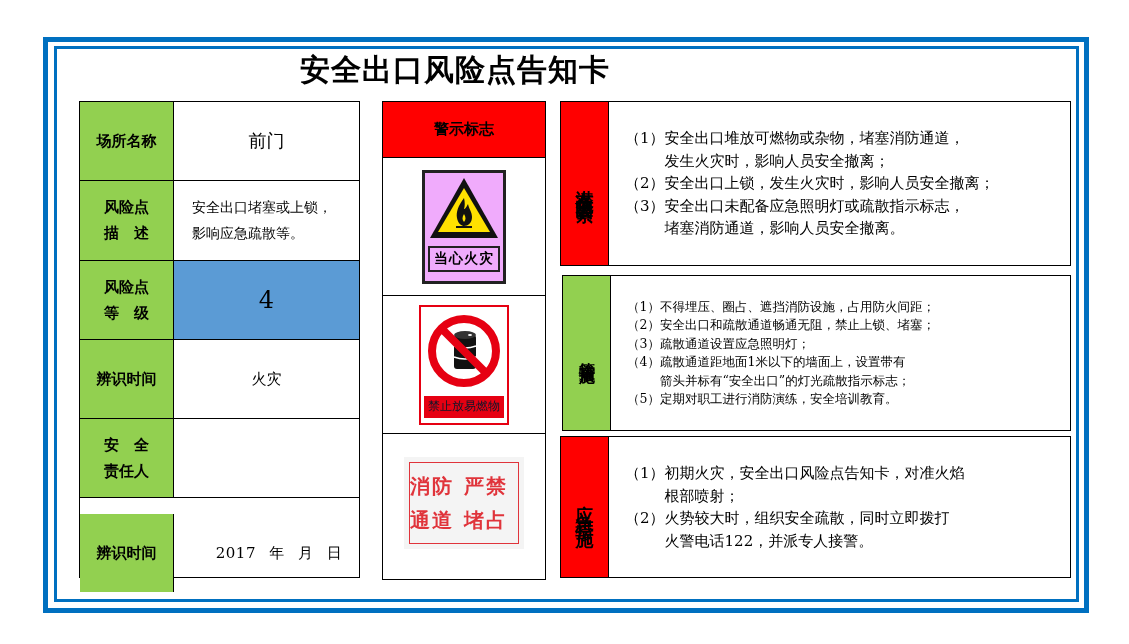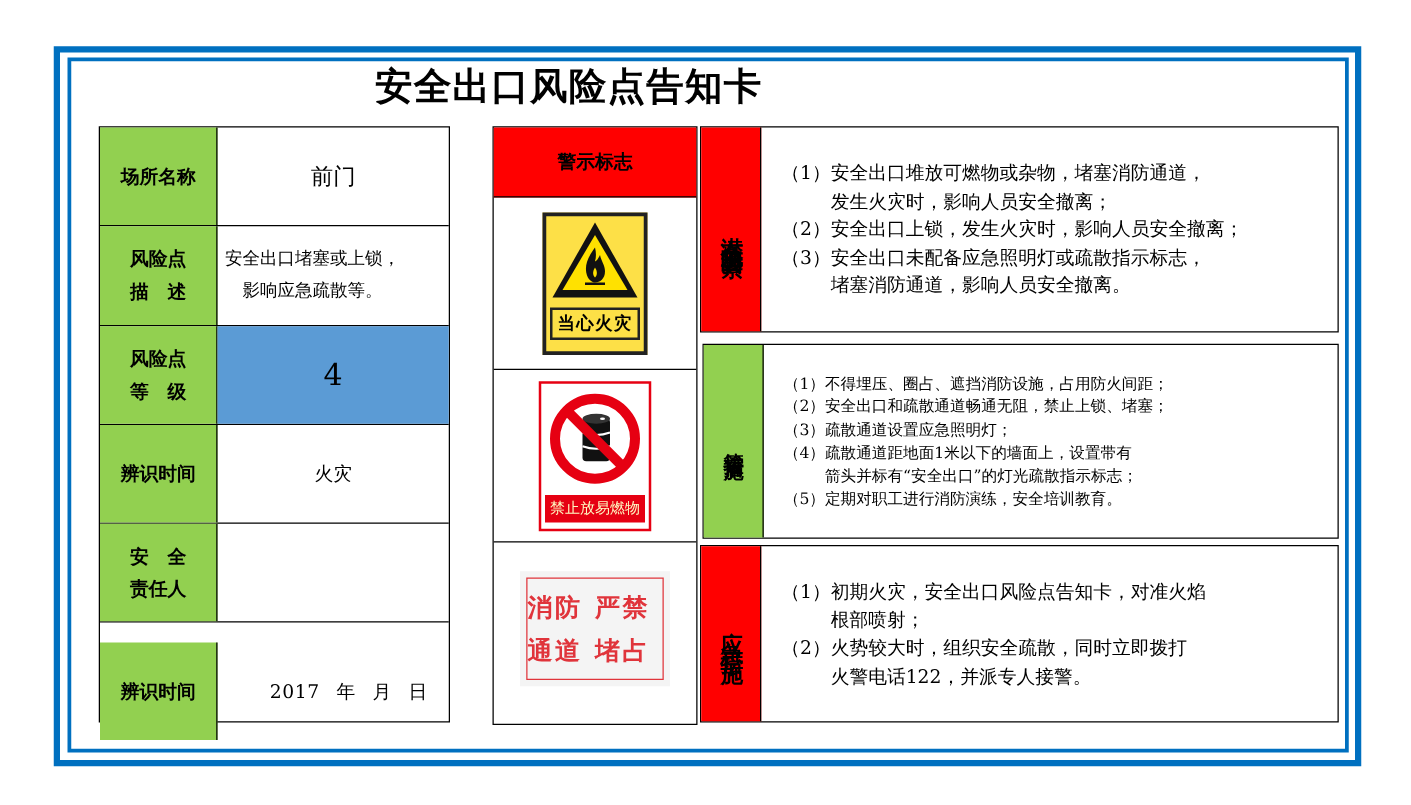--- a/index.html
+++ b/index.html
@@ -12,40 +12,40 @@
   .title { position: absolute; left: 300px; top: 48px; width: 540px; height: 44px; text-align: left;
            font-family: "DejaVu Sans", "Liberation Sans", sans-serif; font-weight: bold; font-size: 30px; line-height: 44px; letter-spacing: 1px; }
 
   
   .info-table { position: absolute; left: 79px; top: 101px; width: 281px; height: 477px; border: 1.5px solid #000; }
   .info-row { position: absolute; left: 0; width: 100%; height: 79.3px; display: flex; border-bottom: 1.5px solid #000; }
   .info-row:last-child { border-bottom: none; }
   .info-label { width: 94px; height: 100%; background: #92d050; border-right: 1.5px solid #000; display: flex; align-items: center; justify-content: center;
                 font-family: "DejaVu Sans", "Liberation Sans", sans-serif; font-weight: bold; font-size: 15px; text-align: right; line-height: 26px; white-space: pre-line; }
   .info-value { flex: 1; height: 100%; display: flex; align-items: center; justify-content: center; font-size: 15px; text-align: center; }
-  .info-value.left { justify-content: flex-start; padding-left: 6px; text-align: center; line-height: 26px; font-size: 14px; white-space: pre-line; }
+  .info-value.left { justify-content: flex-start; padding-left: 18px; text-align: left; line-height: 26px; font-size: 14px; white-space: pre-line; }
   .info-value.level { background: #5b9bd5; font-size: 24px; }
   .info-value.big { font-size: 18px; }
   .info-value.date { font-size: 15px; letter-spacing: 0.5px; word-spacing: 8px; padding-left: 25px; }
 
   
-  .signs-col { position: absolute; left: 394px; top: 101px; width: 164px; height: 479px; border: 1.5px solid #000; }
+  .signs-col { position: absolute; left: 382px; top: 101px; width: 164px; height: 479px; border: 1.5px solid #000; }
   .signs-header { height: 56px; background: #ff0000; border-bottom: 1.5px solid #000; display: flex; align-items: center; justify-content: center;
                   font-family: "DejaVu Sans", "Liberation Sans", sans-serif; font-weight: bold; font-size: 15px; }
   .sign-cell { height: 138px; border-bottom: 1.5px solid #000; display: flex; align-items: center; justify-content: center; }
   .sign-cell:last-child { border-bottom: none; height: 138px; }
 
-  .sign-warning { width: 84px; height: 114px; border: 3px solid #222; background: #fde047; padding: 3px; display: flex; flex-direction: column; align-items: center; }
+  .sign-warning { width: 84px; height: 114px; border: 3px solid #222; background: #f0abfc; padding: 3px; display: flex; flex-direction: column; align-items: center; }
   .sign-warning svg { width: 72px; height: 64px; }
   .sign-warning .cap { margin-top: 6px; width: 72px; height: 26px; border: 2px solid #222; display: flex; align-items: center; justify-content: center;
                        font-family: "DejaVu Sans", "Liberation Sans", sans-serif; font-weight: bold; font-size: 14px; letter-spacing: 1px; }
 
   .sign-prohibit { width: 90px; height: 120px; border: 2px solid #e60012; background: #fff; padding: 4px; display: flex; flex-direction: column; align-items: center; }
   .sign-prohibit svg { width: 78px; height: 80px; }
-  .sign-prohibit .cap { margin-top: 5px; width: 80px; height: 22px; background: #e60012; color: #fef9c3; display: flex; align-items: center; justify-content: center;
+  .sign-prohibit .cap { margin-top: 5px; width: 80px; height: 22px; background: #e60012; color: #0f172a; display: flex; align-items: center; justify-content: center;
                         font-family: "DejaVu Sans", "Liberation Sans", sans-serif; font-size: 12px; }
 
   .sign-passage { width: 120px; height: 92px; background: #f4f4f4; padding: 5px; }
   .sign-passage .inner { width: 100%; height: 100%; border: 1.5px solid #e0343b; display: flex; flex-direction: row; align-items: center; justify-content: center;
                           color: #e0343b; font-family: "DejaVu Sans", "Liberation Sans", sans-serif; font-weight: bold; font-size: 20px; letter-spacing: 2px; line-height: 34px; }
 
   
   .panel { position: absolute; border: 1.5px solid #000; display: flex; }
   .panel-label { width: 48px; height: 100%; border-right: 1.5px solid #000; display: flex; align-items: center; justify-content: center;
                  font-family: "DejaVu Sans", "Liberation Sans", sans-serif; font-weight: bold; writing-mode: vertical-rl; text-orientation: upright; }

